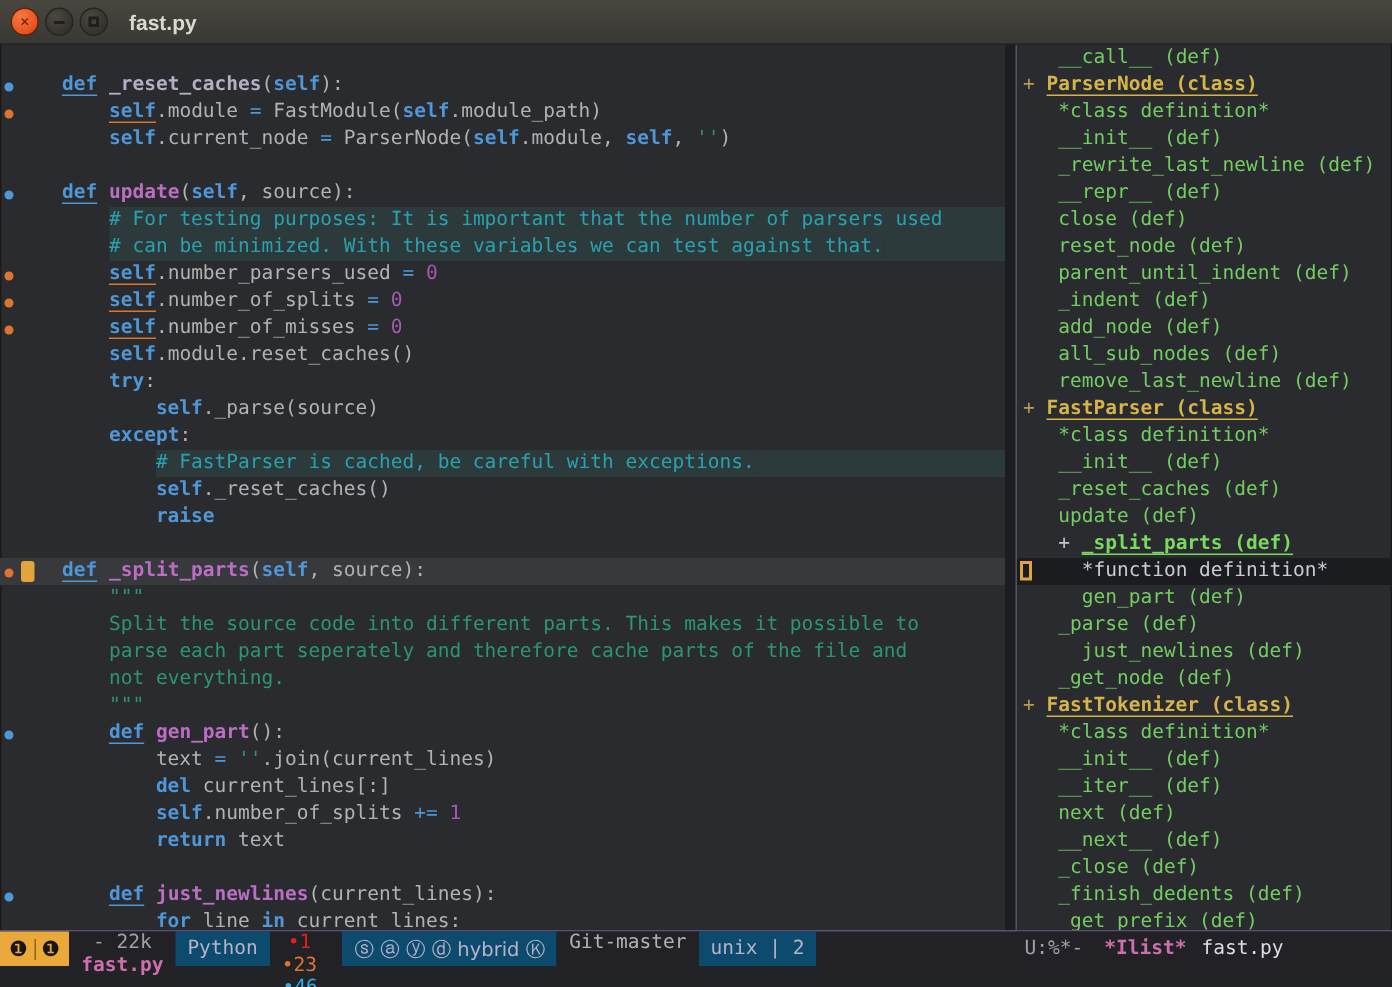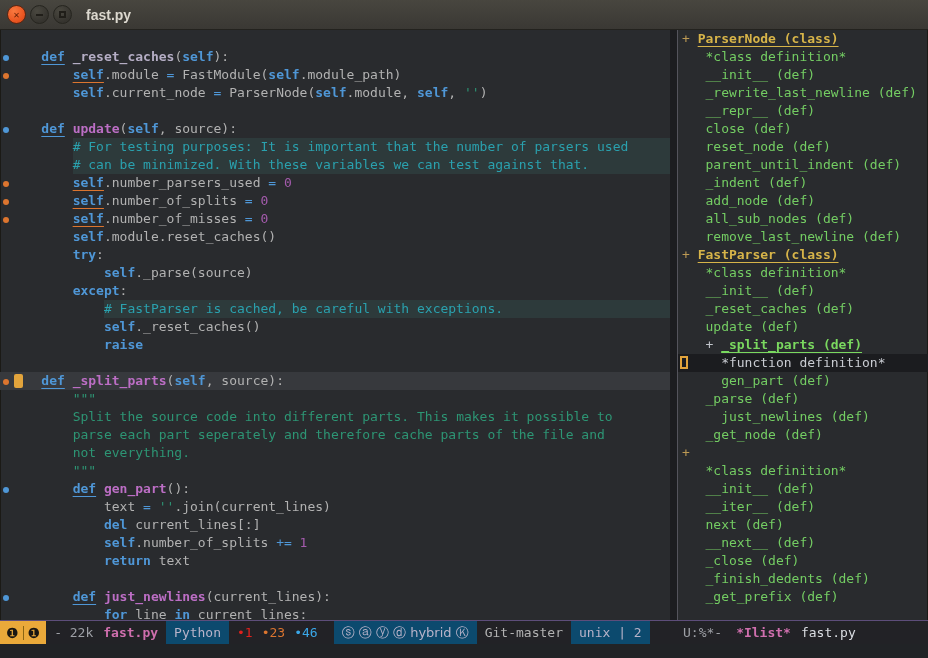--- a/index.html
+++ b/index.html
@@ -65,21 +65,21 @@
   .dot.orange { background:#dc752f; }
   .fbar { position:absolute; left:14px; top:2px; width:9px; height:14px; background:#e2a43c; border-radius:2px; }
   .curbox { position:absolute; left:2px; top:2px; width:8px; height:13px; border:2px solid #e2a43c; }
   
   .modeline { height:24px; display:flex; border-top:1px solid #5d4d7a; font-size:13px; background:#222226; }
   .ml-left { width:678px; display:flex; }
   .ml-right { flex:1; display:flex; align-items:center; background:#222226; padding-left:5px; }
   .seg { display:flex; align-items:center; padding:0 8px; white-space:pre; }
   .seg.gold { background:#eaa93a; padding:0 6px; }
   .seg.purple { background:#0c4a6e; color:#b9b3c9; }
-  .seg.dark { background:#222226; color:#b2b2b2; }
+  .seg.dark { background:#222226; color:#b2b2b2;flex-direction:column; }
   .wn { color:#191612; font-size:14px; line-height:1; }
   .wnsep { width:1px; height:14px; background:#8a6512; margin:0 4px; }
   .pink { color:#d06fae; font-weight:bold; }
   .dim { color:#9ea0a6; }
   .white { color:#dadde2; }
   .red { color:#e0211d; }
   .orange { color:#dc752f; }
   .blue { color:#3aa7e8; }
   .counts span { margin-right:9px; }
   .counts span:last-child { margin-right:8px; }
@@ -304,20 +304,24 @@
           <span class="tk t">            </span>
           <span class="tk k">for</span>
           <span class="tk t"> line </span>
           <span class="tk k">in</span>
           <span class="tk t"> current_lines:</span>
         </div>
       </div>
     <div class="vdivider"></div>
     <div class="outline" id="outline">
         <div class="line">
+          <span class="tk t">   </span>
+          <span class="tk odef">__call__ (def)</span>
+        </div>
+        <div class="line">
           <span class="tk plus">+ </span>
           <span class="tk ocls">ParserNode (class)</span>
         </div>
         <div class="line">
           <span class="tk t">   </span>
           <span class="tk odef">*class definition*</span>
         </div>
         <div class="line">
           <span class="tk t">   </span>
           <span class="tk odef">__init__ (def)</span>
@@ -399,20 +403,21 @@
         <div class="line">
           <span class="tk t">     </span>
           <span class="tk odef">just_newlines (def)</span>
         </div>
         <div class="line">
           <span class="tk t">   </span>
           <span class="tk odef">_get_node (def)</span>
         </div>
         <div class="line">
           <span class="tk plus">+ </span>
+          <span class="tk ocls">FastTokenizer (class)</span>
         </div>
         <div class="line">
           <span class="tk t">   </span>
           <span class="tk odef">*class definition*</span>
         </div>
         <div class="line">
           <span class="tk t">   </span>
           <span class="tk odef">__init__ (def)</span>
         </div>
         <div class="line">

